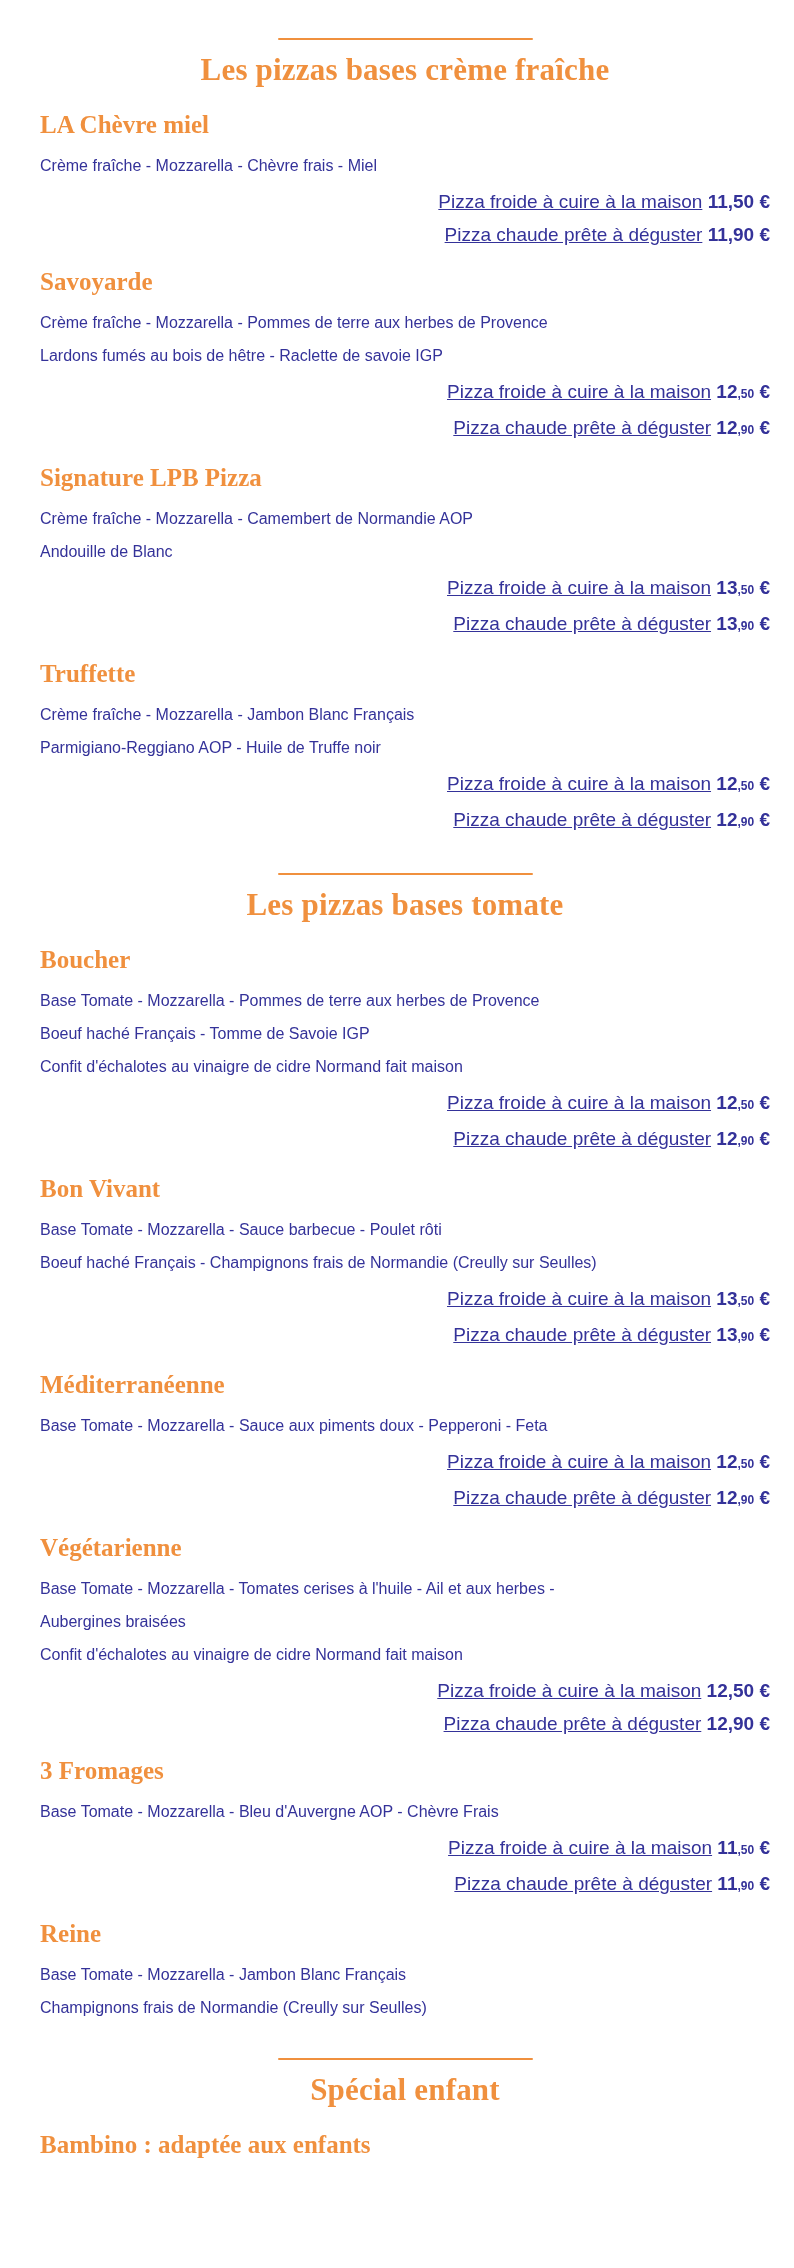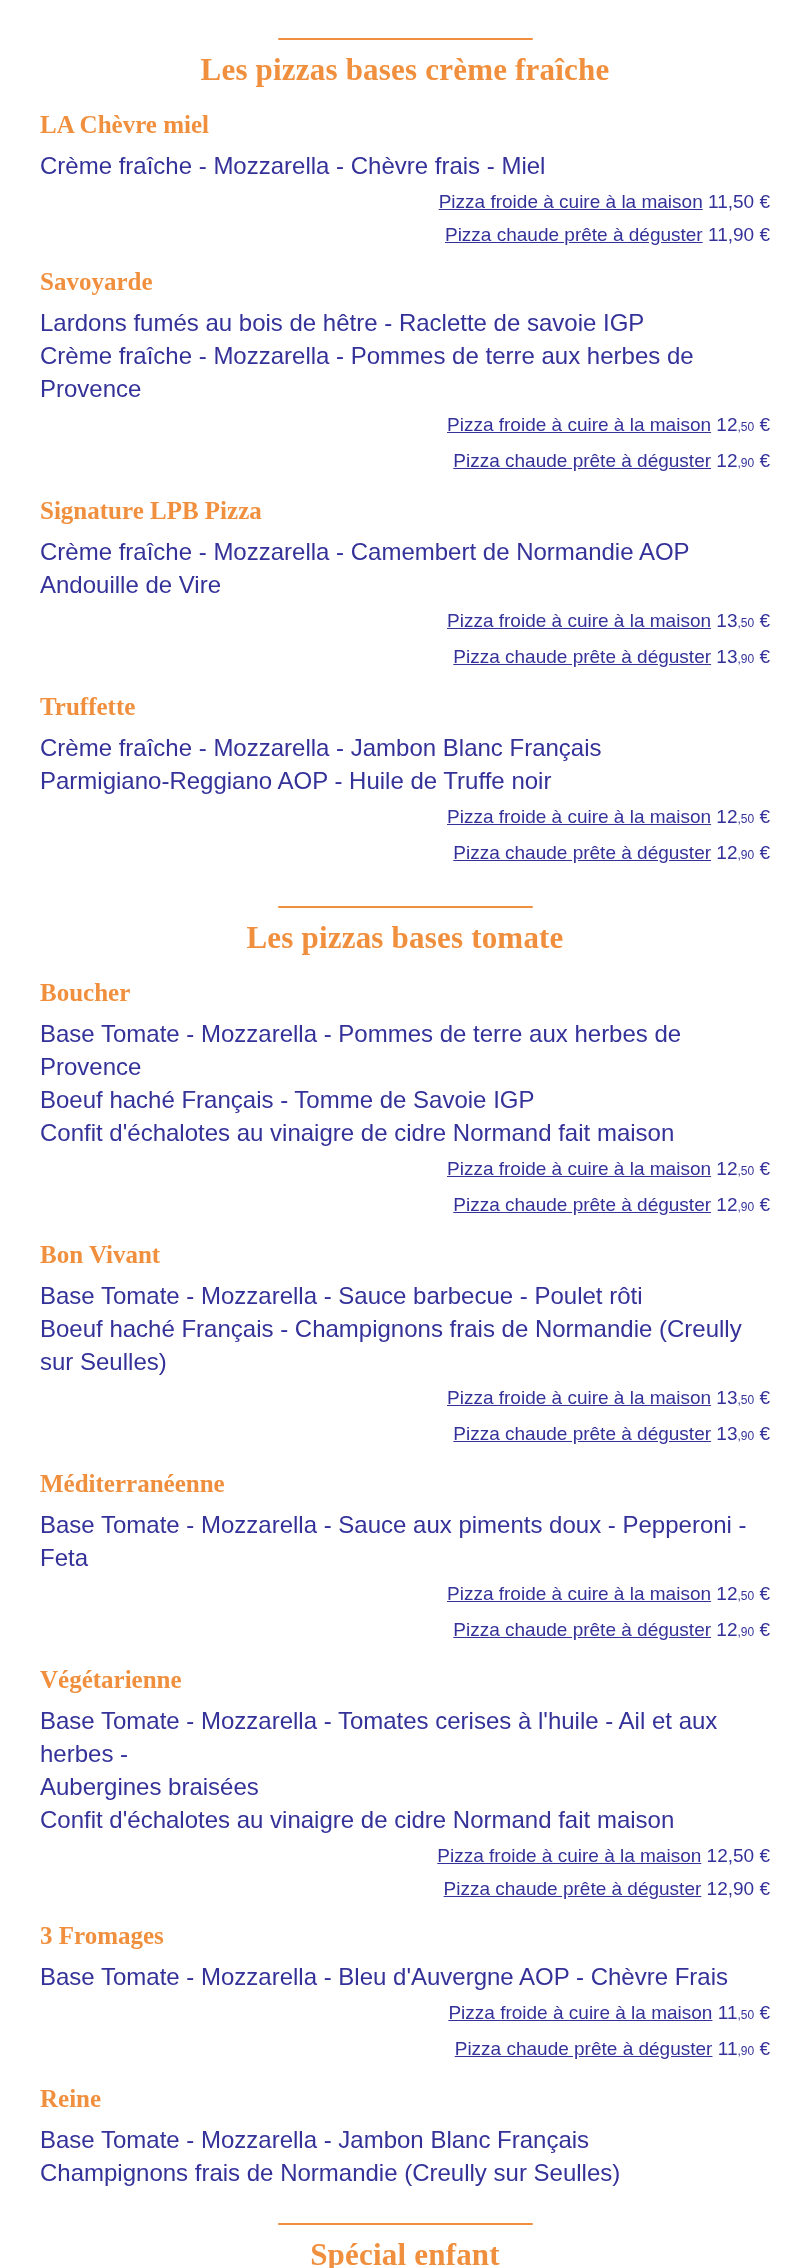--- a/index.html
+++ b/index.html
@@ -31,27 +31,27 @@
   .item{margin:16px 0 0 0;}
   .item-name{
     margin:0 0 9px 0;
     font-family:"Liberation Serif","DejaVu Serif",serif;
     font-weight:700;
     font-size:25px;line-height:30px;
     color:var(--orange);
   }
   .item-desc{color:var(--indigo);}
   .desc-line{
-    font-size:24px;line-height:33px;
+    font-size:16px;line-height:33px;
     color:var(--indigo);
   }
   .prices{margin-top:3px;text-align:right;color:var(--indigo);}
   .price-line{font-size:19px;line-height:33px;white-space:nowrap;}
   .price-label{color:var(--indigo);text-decoration:underline;}
-  .price-value{color:var(--indigo);}
+  .price-value{color:var(--indigo);font-weight:bold;}
   .cents.small{font-size:12px;}
 </style>
 </head>
 <body>
 
 <main class="menu">
   <section class="menu-section">
     <div class="divider"></div>
     <h2 class="section-title">Les pizzas bases crème fraîche</h2>
     <div class="section-items">
@@ -64,35 +64,35 @@
     <div class="prices">
       <div class="price-line"><span class="price-label">Pizza froide à cuire à la maison</span> <span class="price-value"><span class="whole">11</span><span class="cents">,50</span> <span class="euro">€</span></span></div>
       <div class="price-line"><span class="price-label">Pizza chaude prête à déguster</span> <span class="price-value"><span class="whole">11</span><span class="cents">,90</span> <span class="euro">€</span></span></div>
     </div>
   </article>
 
   <article class="item">
     <h3 class="item-name">Savoyarde</h3>
 
     <div class="item-desc">
+            <div class="desc-line">Crème fraîche - Mozzarella - Pommes de terre aux herbes de Provence</div>
             <div class="desc-line">Lardons fumés au bois de hêtre - Raclette de savoie IGP</div>
-            <div class="desc-line">Crème fraîche - Mozzarella - Pommes de terre aux herbes de Provence</div>
           </div>
     <div class="prices">
       <div class="price-line"><span class="price-label">Pizza froide à cuire à la maison</span> <span class="price-value"><span class="whole">12</span><span class="cents small">,50</span> <span class="euro">€</span></span></div>
       <div class="price-line"><span class="price-label">Pizza chaude prête à déguster</span> <span class="price-value"><span class="whole">12</span><span class="cents small">,90</span> <span class="euro">€</span></span></div>
     </div>
   </article>
 
   <article class="item">
     <h3 class="item-name">Signature LPB Pizza</h3>
 
     <div class="item-desc">
             <div class="desc-line">Crème fraîche - Mozzarella - Camembert de Normandie AOP</div>
-            <div class="desc-line">Andouille de Vire</div>
+            <div class="desc-line">Andouille de Blanc</div>
           </div>
     <div class="prices">
       <div class="price-line"><span class="price-label">Pizza froide à cuire à la maison</span> <span class="price-value"><span class="whole">13</span><span class="cents small">,50</span> <span class="euro">€</span></span></div>
       <div class="price-line"><span class="price-label">Pizza chaude prête à déguster</span> <span class="price-value"><span class="whole">13</span><span class="cents small">,90</span> <span class="euro">€</span></span></div>
     </div>
   </article>
 
   <article class="item">
     <h3 class="item-name">Truffette</h3>
 

